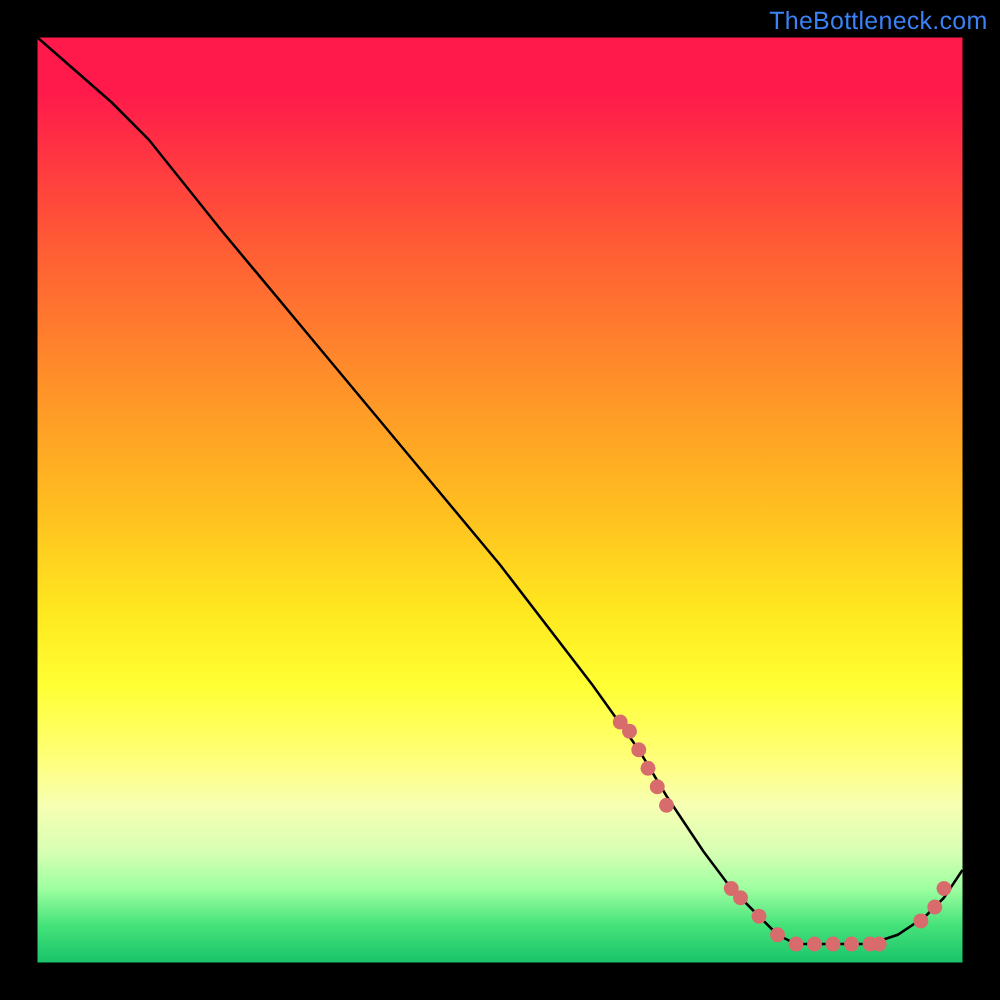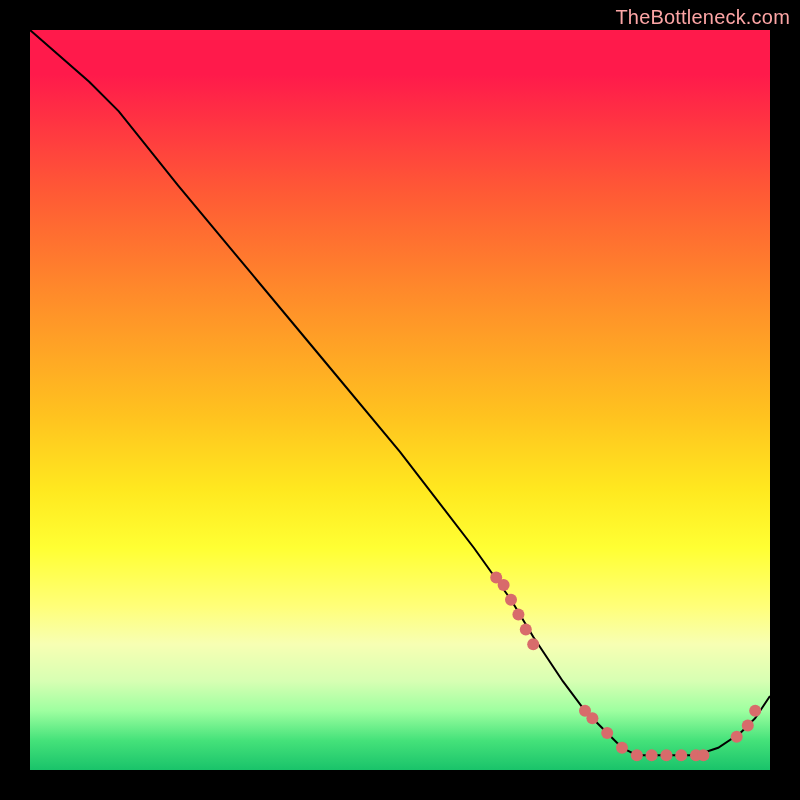--- a/index.html
+++ b/index.html
@@ -39,21 +39,21 @@
       #d7ffb3 88%,
       #9effa0 92%,
       #45e27a 96%,
       #19c36a 100%
     );
   }
   .watermark {
     position: absolute;
     top: 6px;
     right: 10px;
-    color: #fca5a5;
+    color: #3b82f6;
     font-size: 20px;
     letter-spacing: 0.2px;
     user-select: none;
   }
   svg.curve {
     position: absolute;
     left: 0;
     top: 0;
     width: 740px;
     height: 740px;

